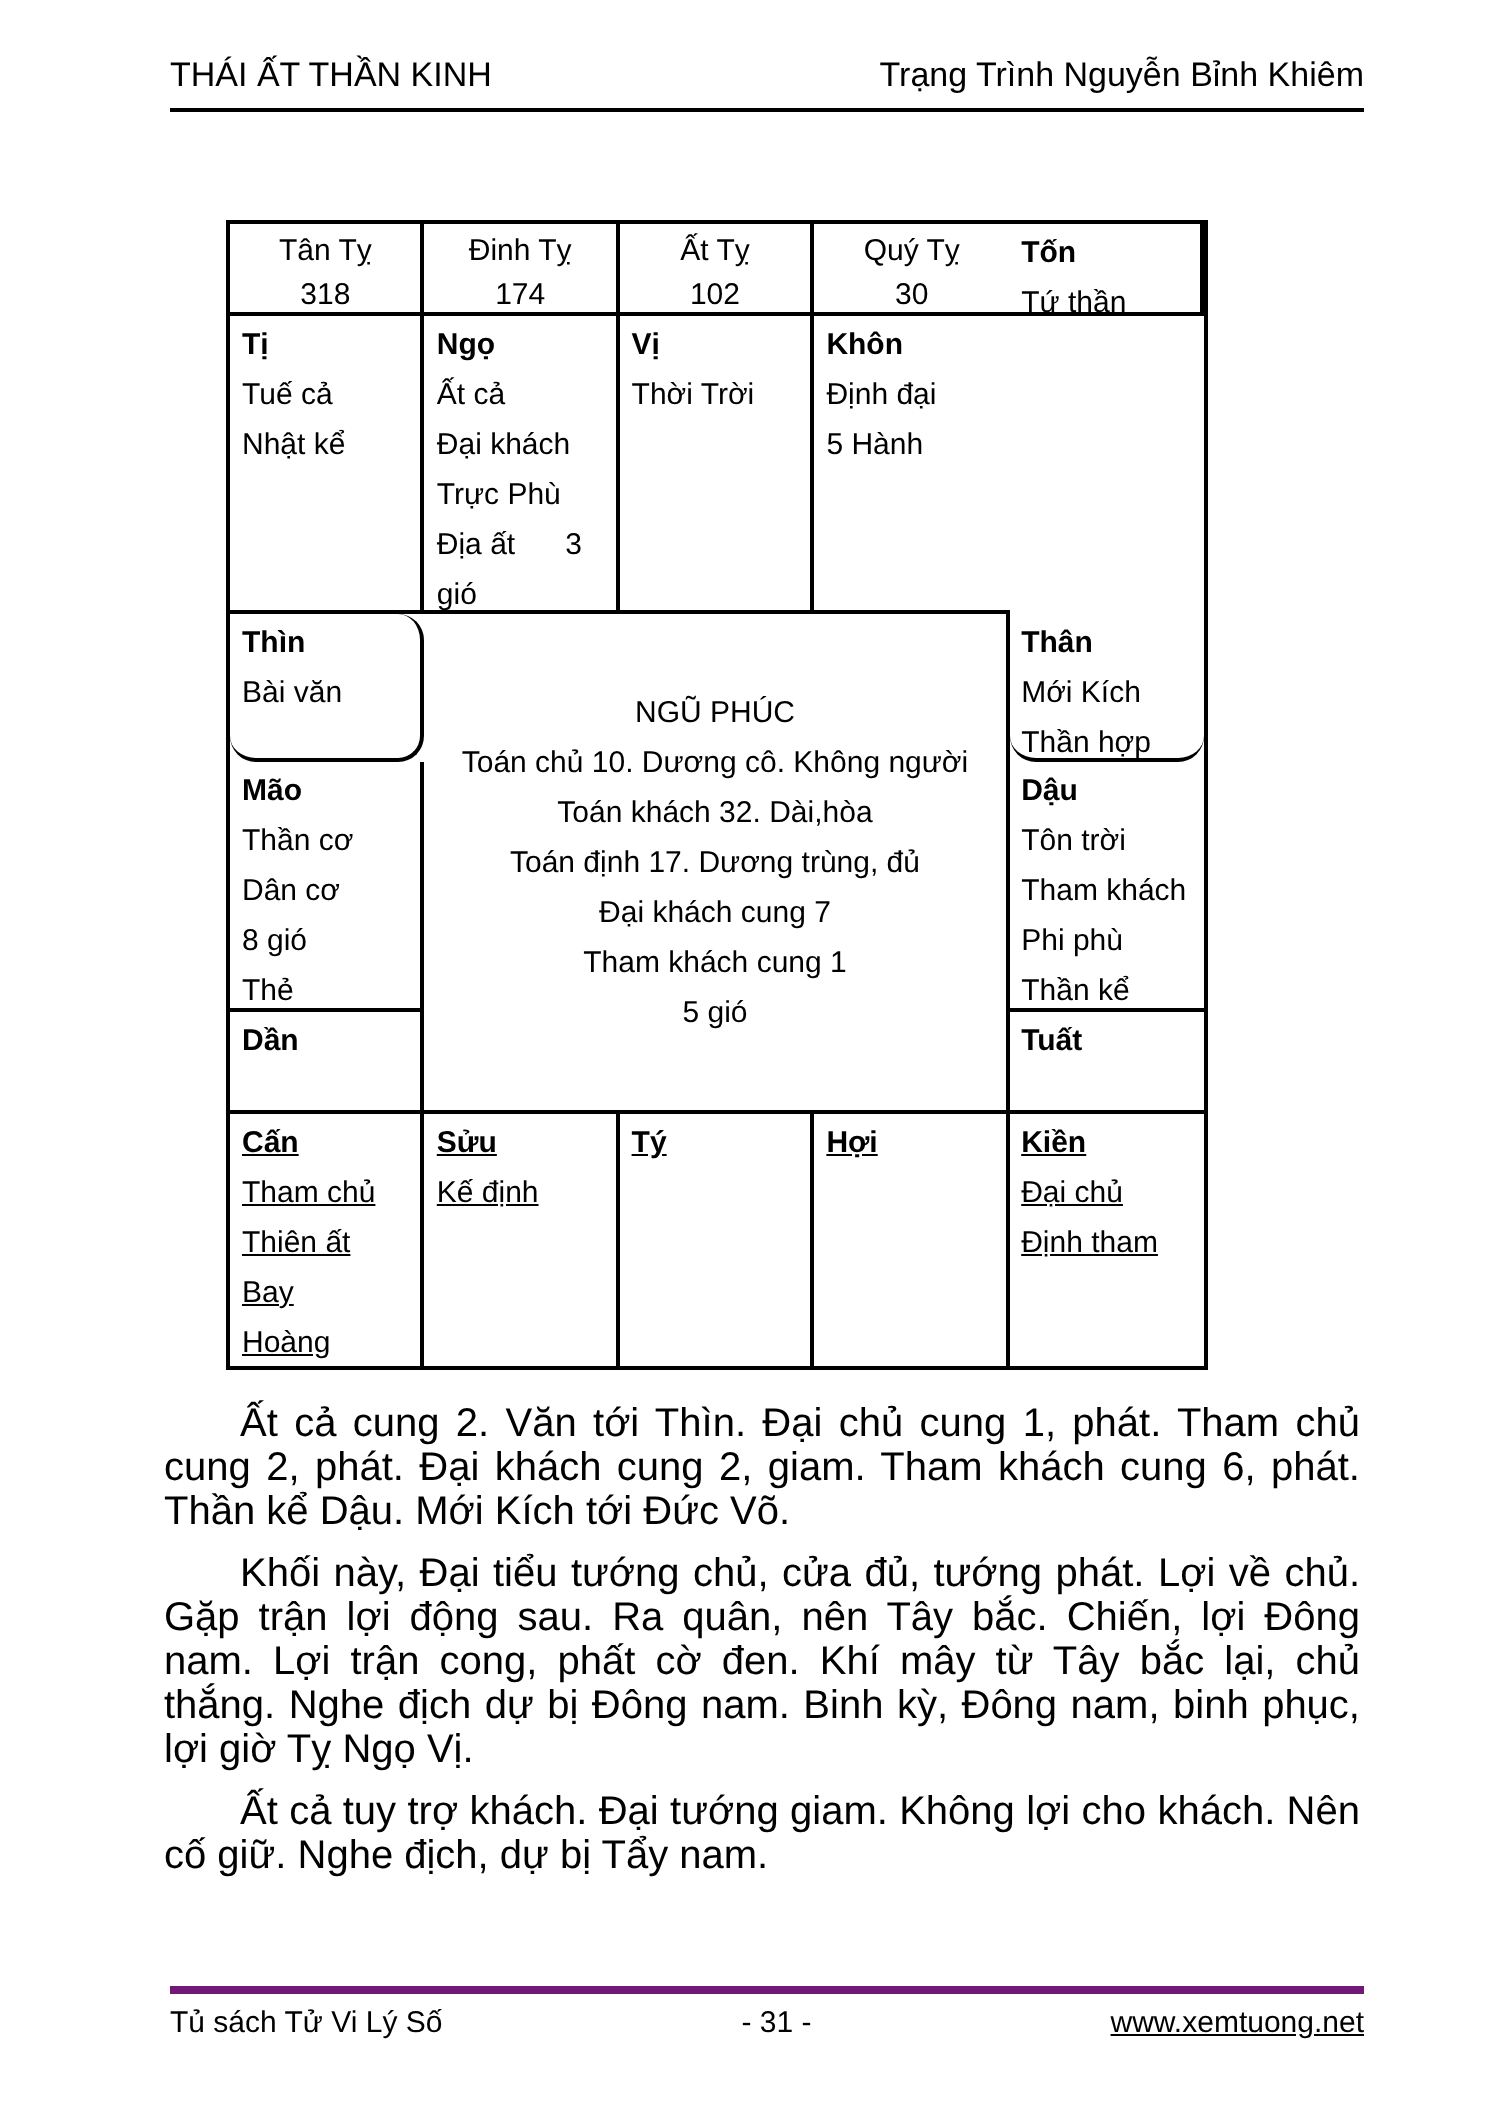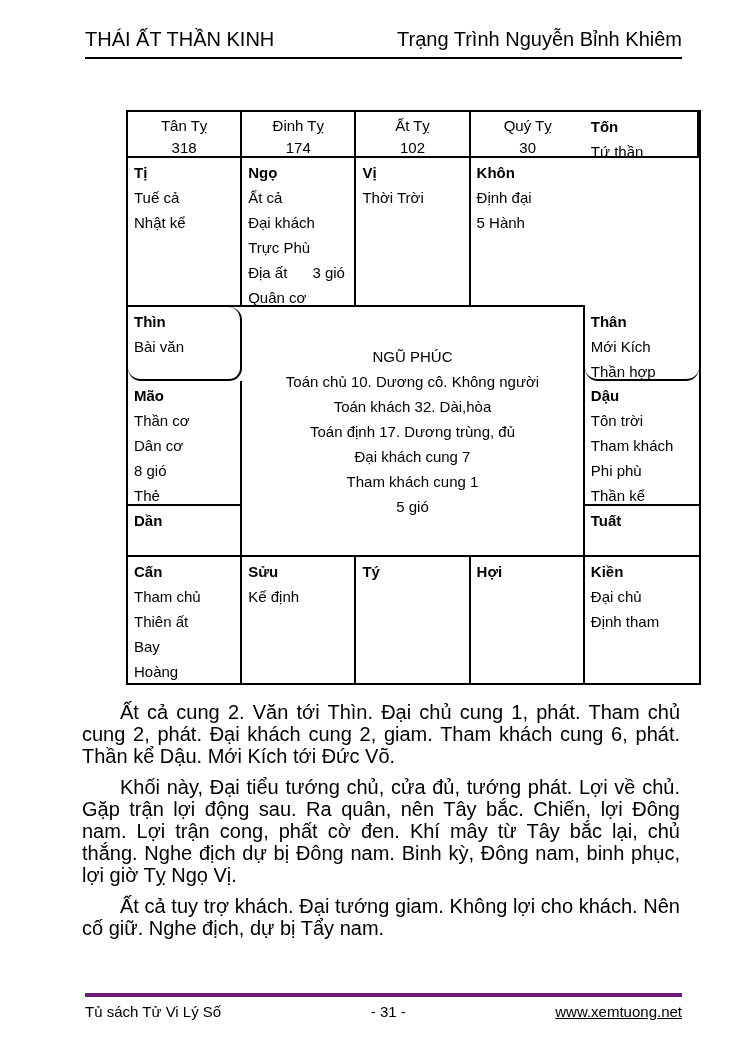--- a/index.html
+++ b/index.html
@@ -10,44 +10,44 @@
     margin:0 auto;
     background:#ffffff;
     color:#000;
     font-family:"Liberation Sans", sans-serif;
     overflow:hidden;
   }
   
   .doc-header {
     position:absolute; left:85px; top:28px; width:597px;
     display:flex; justify-content:space-between; align-items:flex-end;
-    font-size:20px; padding-bottom:6px;
+    font-size:17px; padding-bottom:6px;
     border-bottom:2px solid #000;
   }
   
   .chart {
-    position:absolute; left:126px; top:110px;
-    width:575px; height:575px;
+    position:absolute; left:113px; top:110px;
+    width:491px; height:575px;
     border:2px solid #000;
     display:grid;
     grid-template-columns:repeat(5, 1fr);
     grid-template-rows:46px 149px 74px 125px 51px 126px;
     font-size:15px;
   }
   .c {
     border-right:2px solid #000;
     border-bottom:2px solid #000;
     padding:2px 6px;
     line-height:25px;
     overflow:hidden;
   }
   .c .ln { white-space:pre-wrap; }
   .c .cell-title { font-weight:bold; }
   .last-col { border-right:none; }
-  .bottom-row { border-bottom:none; }
+  .bottom-row { border-bottom:none;text-decoration:underline; }
   .c.top { text-align:center; line-height:22px; padding-top:3px; }
   .center-cell {
     grid-column:2 / 5; grid-row:3 / 6;
     display:flex; flex-direction:column;
     justify-content:center; align-items:center;
     text-align:center;
   }
   .col1 { grid-column:1; }
   .col5 { grid-column:5; }
   .r3 { grid-row:3;border-radius:13px; } .r4 { grid-row:4; } .r5 { grid-row:5; } .r6 { grid-row:6; }

